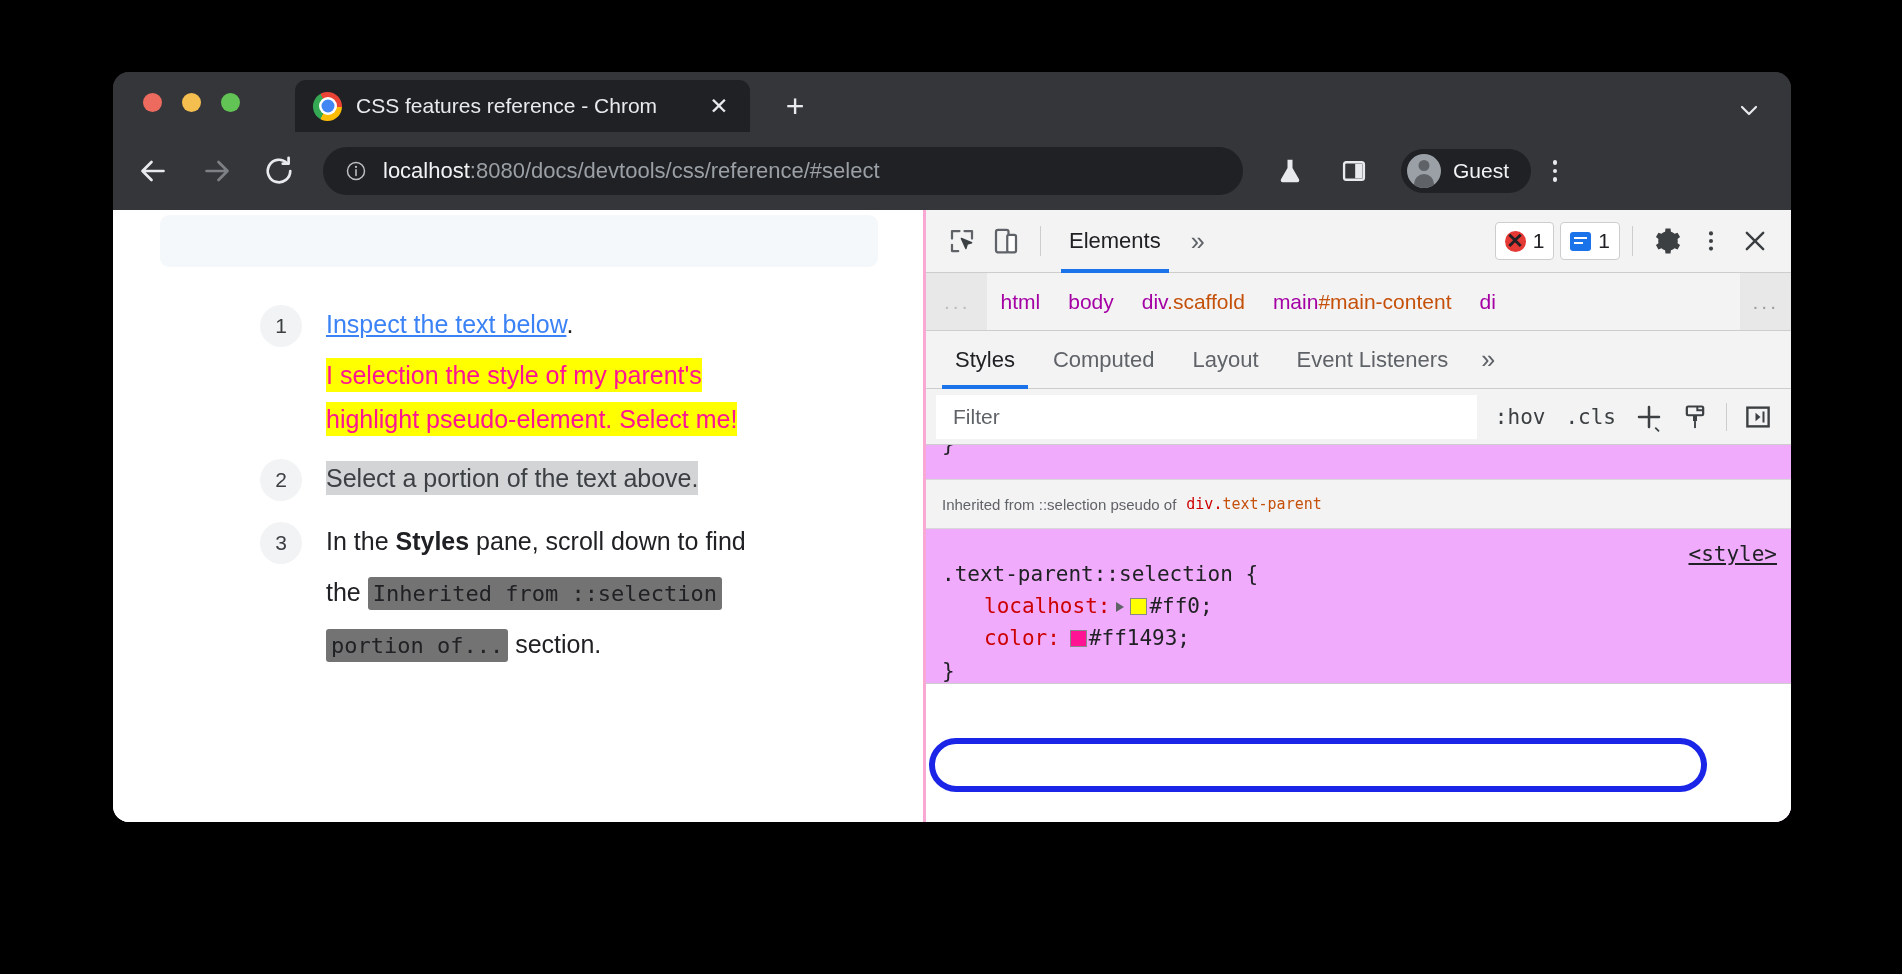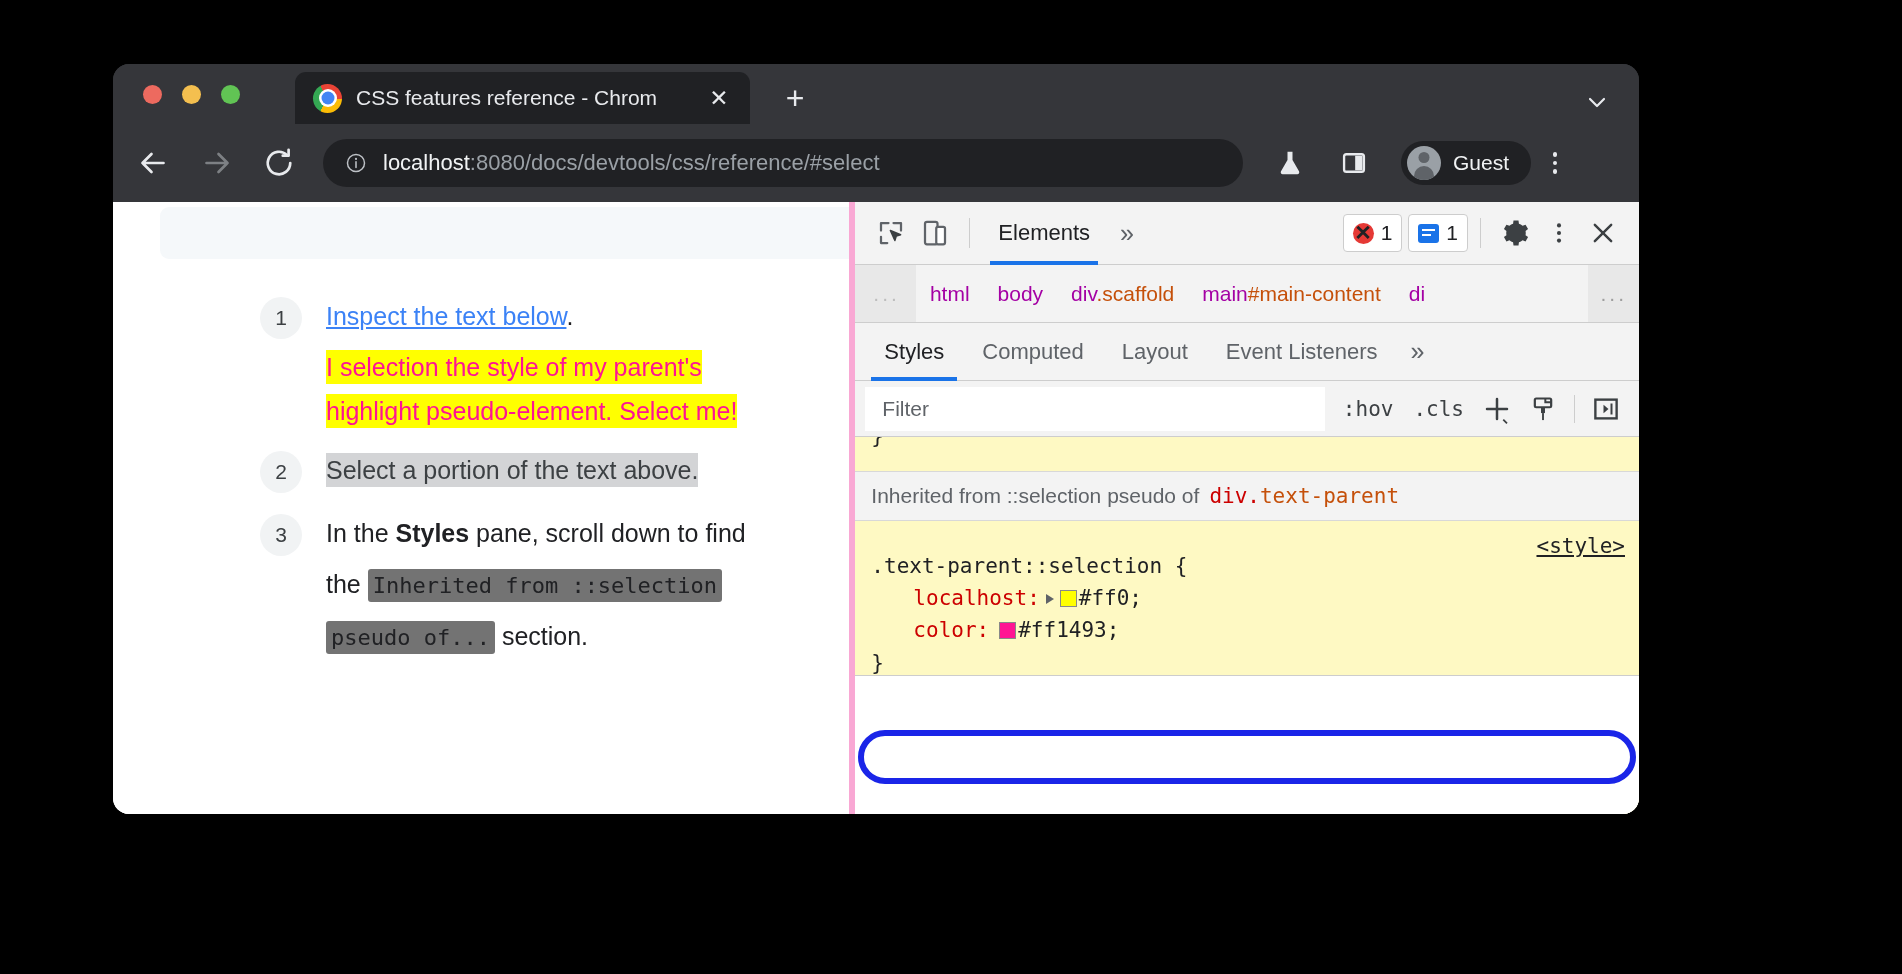--- a/index.html
+++ b/index.html
@@ -8,22 +8,22 @@
     background: #000000;
     font-family: "Liberation Sans", sans-serif;
     overflow: hidden;
   }
 
   
   #root { position: relative; width: 1902px; height: 974px; background: #000; }
 
   .window {
     position: absolute;
-    left: 113px; top: 64px;
-    width: 1526px; height: 750px;
+    left: 113px; top: 72px;
+    width: 1678px; height: 750px;
     background: #35363a;
     border-radius: 16px;
     box-shadow: 0 0 46px 18px rgba(0,0,0,0.95);
     overflow: hidden;
   }
 
   
   .tabstrip {
     position: relative;
     height: 60px;
@@ -216,22 +216,22 @@
     box-decoration-break: clone;
     -webkit-box-decoration-break: clone;
     color: #202124;
   }
   .step3-line2 { white-space: nowrap; }
 
   
   .devtools {
     position: relative;
     width: 868px; height: 612px;
-    background: #fef9c3;
-    border-left: 6px solid #f9a8d4;
+    background: #f0abfc;
+    border-left: 3px solid #f9a8d4;
     font-size: 20px;
     color: #202124;
     overflow: hidden;
   }
 
   .dt-toolbar {
     height: 63px;
     background: #f3f3f3;
     border-bottom: 1px solid #cdcdcd;
     display: flex; align-items: center;
@@ -373,21 +373,21 @@
 
   .inherited-row {
     position: relative;
     height: 50px;
     background: #f3f3f3;
     border-top: 1px solid #d8d8d8;
     border-bottom: 1px solid #d8d8d8;
     display: flex; align-items: center;
     padding-left: 16px;
     font-family: "Liberation Sans", sans-serif;
-    font-size: 21px;
+    font-size: 15px;
     color: #5f6368;
   }
   .inherited-row .mono {
     font-family: "DejaVu Sans Mono", monospace;
     margin-left: 10px;
   }
   .inherited-row .mono .tag { color: #cc0000; }
   .inherited-row .mono .cls { color: #c5500a; }
 
   .hilite-ring {
@@ -549,21 +549,21 @@
           </div>
 
           <div class="step" style="margin-top:18px;">
             <div class="step-num">3</div>
             <div class="step-body" style="width:520px;">
               <span>In the </span><b>Styles</b><span> pane, scroll down to find</span>
               <div class="step3-line2" style="margin-top:11px;">
                 <span>the </span><span class="code-chip">Inherited from ::selection</span>
               </div>
               <div style="margin-top:11px;">
-                <span class="code-chip">pseudo of...</span><span> section.</span>
+                <span class="code-chip">portion of...</span><span> section.</span>
               </div>
             </div>
           </div>
 
         </div>
       </div>
 
       <div class="devtools">
 
         <div class="dt-toolbar">

